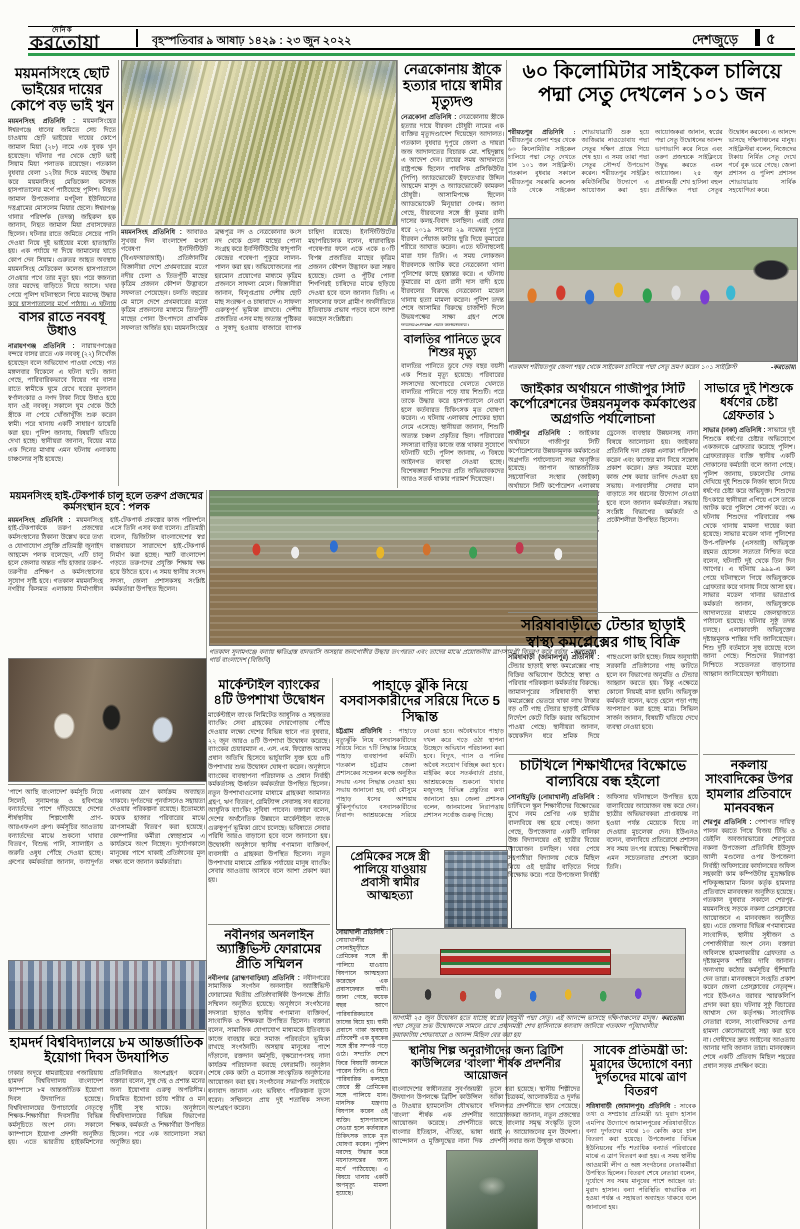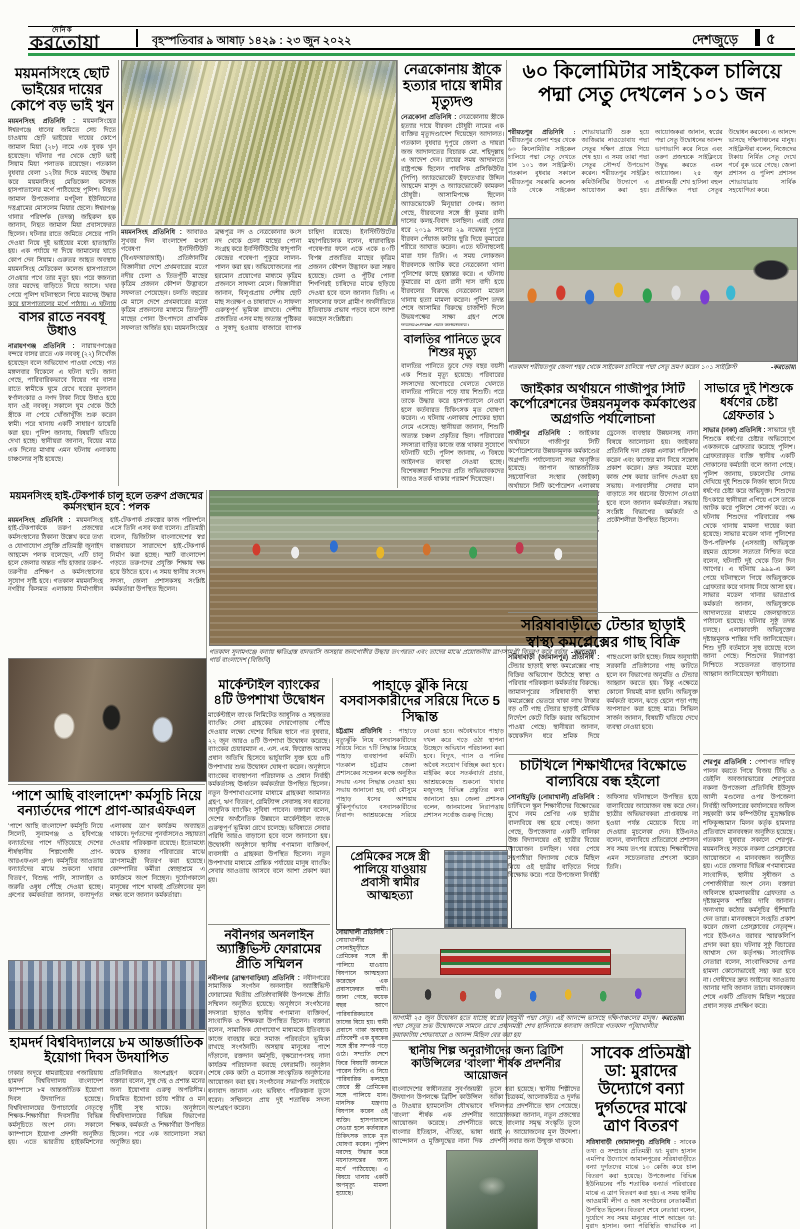--- a/index.html
+++ b/index.html
@@ -202,26 +202,26 @@
   </section>
 
   <div class="hsep" style="left:508px;top:754px;width:190px"></div>
   <section class="art" style="left:508px;top:758px;width:190px;height:162px">
     <h2 class="hl" style="font-size:14px">চাটখিলে শিক্ষার্থীদের বিক্ষোভে বাল্যবিয়ে বন্ধ হইলো</h2>
     <p class="bd c2"><b class="by">সোনাইমুড়ি (নোয়াখালী) প্রতিনিধি :</b> <span>চাটখিলে স্কুল শিক্ষার্থীদের বিক্ষোভের মুখে নবম শ্রেণির এক ছাত্রীর বাল্যবিয়ে বন্ধ হয়ে গেছে। জানা গেছে, উপজেলার একটি বালিকা উচ্চ বিদ্যালয়ের ওই ছাত্রীর বিয়ের আয়োজন চলছিল। খবর পেয়ে সহপাঠীরা বিদ্যালয় থেকে মিছিল নিয়ে ওই ছাত্রীর বাড়িতে গিয়ে বিক্ষোভ করে। পরে উপজেলা নির্বাহী অফিসার ঘটনাস্থলে উপস্থিত হয়ে বাল্যবিয়ের আয়োজন বন্ধ করে দেন। ছাত্রীর অভিভাবকরা প্রাপ্তবয়স্ক না হওয়া পর্যন্ত মেয়েকে বিয়ে না দেওয়ার মুচলেকা দেন। ইউএনও বলেন, বাল্যবিয়ে প্রতিরোধে প্রশাসন সব সময় তৎপর রয়েছে। শিক্ষার্থীদের এমন সচেতনতার প্রশংসা করেন তিনি।</span></p>
   </section>
 
   <div class="hsep" style="left:703px;top:754px;width:92px"></div>
   <section class="art" style="left:703px;top:758px;width:92px;height:471px">
+    <h2 class="hl" style="font-size:12.5px">নকলায় সাংবাদিকের উপর হামলার প্রতিবাদে মানববন্ধন</h2>
     <p class="bd"><b class="by">শেরপুর প্রতিনিধি :</b> <span>পেশাগত দায়িত্ব পালন করতে গিয়ে বিজয় টিভি ও ডেইলি অবজারভারের শেরপুরের নকলা উপজেলা প্রতিনিধি ইউসুফ আলী মণ্ডলের ওপর উপজেলা নির্বাহী অফিসারের কার্যালয়ের অফিস সহকারী কাম কম্পিউটার মুদ্রাক্ষরিক শফিকুজ্জামান মিলন কর্তৃক হামলার প্রতিবাদে মানববন্ধন অনুষ্ঠিত হয়েছে। গতকাল বুধবার সকালে শেরপুর-ময়মনসিংহ সড়কে নকলা প্রেসক্লাবের আয়োজনে এ মানববন্ধন অনুষ্ঠিত হয়। এতে জেলার বিভিন্ন গণমাধ্যমের সাংবাদিক, স্থানীয় সুধীজন ও পেশাজীবীরা অংশ নেন। বক্তারা অবিলম্বে হামলাকারীর গ্রেফতার ও দৃষ্টান্তমূলক শাস্তির দাবি জানান। অন্যথায় কঠোর কর্মসূচির হুঁশিয়ারি দেন তারা। মানববন্ধনে সংহতি প্রকাশ করেন জেলা প্রেসক্লাবের নেতৃবৃন্দ। পরে ইউএনও বরাবর স্মারকলিপি প্রদান করা হয়। ঘটনার সুষ্ঠু বিচারের আশ্বাস দেন কর্তৃপক্ষ। সাংবাদিক নেতারা বলেন, সাংবাদিকদের ওপর হামলা কোনোভাবেই সহ্য করা হবে না। দোষীদের দ্রুত আইনের আওতায় আনার দাবি জানান তারা। মানববন্ধন শেষে একটি প্রতিবাদ মিছিল শহরের প্রধান সড়ক প্রদক্ষিণ করে।</span></p>
   </section>
 
   <div class="hsep" style="left:8px;top:784px;width:197px"></div>
   <section class="art" style="left:8px;top:788px;width:197px;height:168px">
-    <h2 class="hl" style="font-size:13.5px">‘পাশে আছি বাংলাদেশ’ কর্মসূচি নিয়ে বন্যার্তদের পাশে প্রাণ-আরএফএল</h2>
     <p class="bd c2"><span>‘পাশে আছি বাংলাদেশ’ কর্মসূচি নিয়ে সিলেট, সুনামগঞ্জ ও হবিগঞ্জে বন্যার্তদের পাশে দাঁড়িয়েছে দেশের শীর্ষস্থানীয় শিল্পগোষ্ঠী প্রাণ-আরএফএল গ্রুপ। কর্মসূচির আওতায় বন্যার্তদের মাঝে শুকনো খাবার বিতরণ, বিশুদ্ধ পানি, স্যালাইন ও জরুরি ওষুধ পৌঁছে দেওয়া হচ্ছে। গ্রুপের কর্মকর্তারা জানান, বন্যাদুর্গত এলাকায় ত্রাণ কার্যক্রম অব্যাহত থাকবে। দুর্গতদের পুনর্বাসনেও সহায়তা দেওয়ার পরিকল্পনা রয়েছে। ইতোমধ্যে কয়েক হাজার পরিবারের মাঝে ত্রাণসামগ্রী বিতরণ করা হয়েছে। কোম্পানির কর্মীরা স্বেচ্ছাশ্রমে এ কার্যক্রমে অংশ নিচ্ছেন। দুর্যোগকালে মানুষের পাশে থাকাই প্রতিষ্ঠানের মূল লক্ষ্য বলে জানান কর্মকর্তারা।</span></p>
   </section>
   <div class="photo ph-group" style="left:8px;top:960px;width:197px;height:68px"></div>
 
   <div class="hsep" style="left:8px;top:1031px;width:197px"></div>
   <section class="art" style="left:8px;top:1035px;width:197px;height:194px">
     <h2 class="hl" style="font-size:13.5px">হামদর্দ বিশ্ববিদ্যালয়ে ৮ম আন্তর্জাতিক ইয়োগা দিবস উদযাপিত</h2>
     <p class="bd c2"><span>ঢাকার অদূরে ধামরাইয়ের গজারিয়ায় হামদর্দ বিশ্ববিদ্যালয় বাংলাদেশ ক্যাম্পাসে ৮ম আন্তর্জাতিক ইয়োগা দিবস উদযাপিত হয়েছে। বিশ্ববিদ্যালয়ের উপাচার্যের নেতৃত্বে শিক্ষক-শিক্ষার্থীরা দিবসটির বিভিন্ন কর্মসূচিতে অংশ নেন। সকালে ক্যাম্পাসে ইয়োগা প্রদর্শনী অনুষ্ঠিত হয়। এতে ভারতীয় হাইকমিশনের প্রতিনিধিরাও অংশগ্রহণ করেন। বক্তারা বলেন, সুস্থ দেহ ও প্রশান্ত মনের জন্য ইয়োগার গুরুত্ব অপরিসীম। নিয়মিত ইয়োগা চর্চায় শরীর ও মন দুটিই সুস্থ থাকে। অনুষ্ঠানে বিশ্ববিদ্যালয়ের বিভিন্ন বিভাগের শিক্ষক, কর্মকর্তা ও শিক্ষার্থীরা উপস্থিত ছিলেন। পরে এক আলোচনা সভা অনুষ্ঠিত হয়।</span></p>
   </section>
 
@@ -244,17 +244,17 @@
   </div>
 
   <div class="hsep" style="left:392px;top:1040px;width:292px"></div>
   <section class="art" style="left:392px;top:1044px;width:188px;height:185px">
     <h2 class="hl" style="font-size:11px">স্থানীয় শিল্প অনুরাগীদের জন্য ব্রিটিশ কাউন্সিলের ‘বাংলা’ শীর্ষক প্রদর্শনীর আয়োজন</h2>
     <p class="bd c2"><span>বাংলাদেশের স্বাধীনতার সুবর্ণজয়ন্তী উদযাপন উপলক্ষে ব্রিটিশ কাউন্সিল ও টাওয়ার হ্যামলেটস যৌথভাবে ‘বাংলা’ শীর্ষক এক প্রদর্শনীর আয়োজন করেছে। প্রদর্শনীতে বাংলার ইতিহাস, ঐতিহ্য, ভাষা আন্দোলন ও মুক্তিযুদ্ধের নানা দিক তুলে ধরা হয়েছে। স্থানীয় শিল্পীদের আঁকা চিত্রকর্ম, আলোকচিত্র ও দুর্লভ দলিলপত্র প্রদর্শনীতে স্থান পেয়েছে। আয়োজকরা জানান, নতুন প্রজন্মের কাছে বাংলার সমৃদ্ধ সংস্কৃতি তুলে ধরাই এ আয়োজনের মূল উদ্দেশ্য। প্রদর্শনী সবার জন্য উন্মুক্ত থাকবে।</span></p>
   </section>
   <div class="photo ph-exhibit" style="left:446px;top:1150px;width:90px;height:78px"></div>
 
   <section class="art" style="left:586px;top:1044px;width:110px;height:185px">
-    <h2 class="hl" style="font-size:16px">সাবেক প্রতিমন্ত্রী ডা: মুরাদের উদ্যোগে বন্যা দুর্গতদের মাঝে ত্রাণ বিতরণ</h2>
+    <h2 class="hl" style="font-size:12px">সাবেক প্রতিমন্ত্রী ডা: মুরাদের উদ্যোগে বন্যা দুর্গতদের মাঝে ত্রাণ বিতরণ</h2>
     <p class="bd" style="font-size:6.2px"><b class="by">সরিষাবাড়ী (জামালপুর) প্রতিনিধি :</b> <span>সাবেক তথ্য ও সম্প্রচার প্রতিমন্ত্রী ডা: মুরাদ হাসান এমপি'র উদ্যোগে জামালপুরের সরিষাবাড়ীতে বন্যা দুর্গতদের মাঝে ১০ কেজি করে চাল বিতরণ করা হয়েছে। উপজেলার বিভিন্ন ইউনিয়নের পাঁচ শতাধিক বন্যার্ত পরিবারের মাঝে এ ত্রাণ বিতরণ করা হয়। এ সময় স্থানীয় আওয়ামী লীগ ও অঙ্গ সংগঠনের নেতাকর্মীরা উপস্থিত ছিলেন। বিতরণ শেষে নেতারা বলেন, দুর্যোগে সব সময় মানুষের পাশে আছেন ডা: মুরাদ হাসান। বন্যা পরিস্থিতি স্বাভাবিক না হওয়া পর্যন্ত এ সহায়তা অব্যাহত থাকবে বলে জানানো হয়।</span></p>
   </section>
 
 </div>
 
 </body></html>

